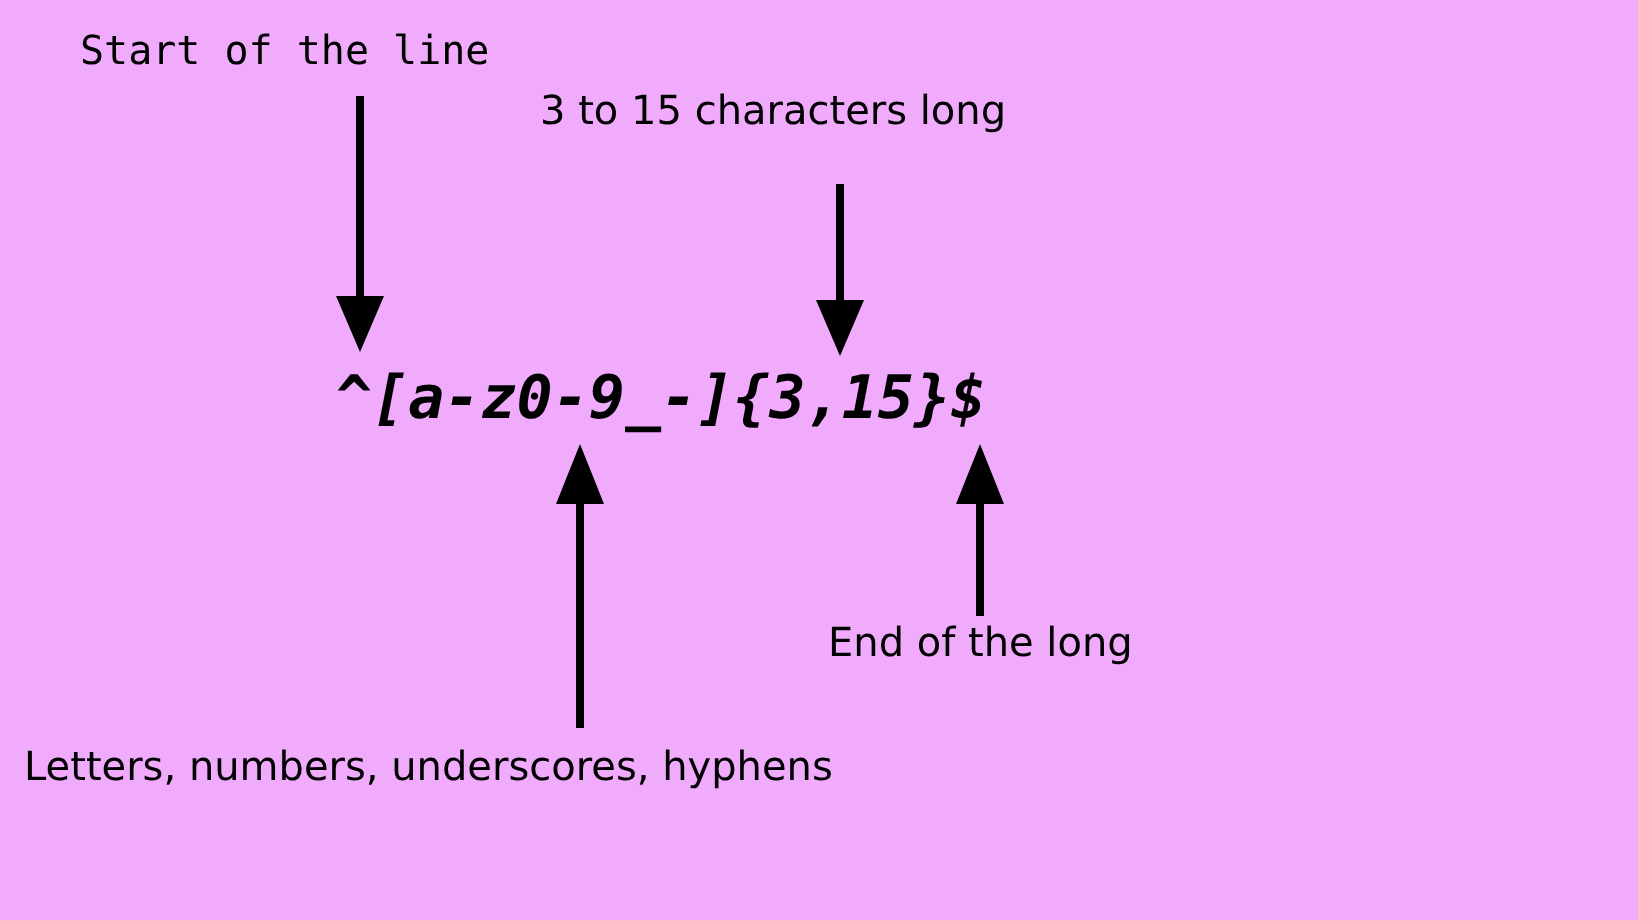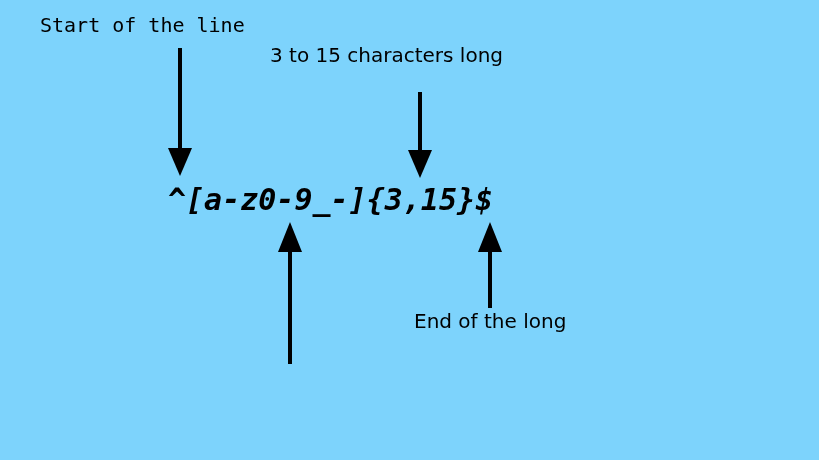--- a/index.html
+++ b/index.html
@@ -4,21 +4,21 @@
 <style>
   html, body {
     margin: 0;
     padding: 0;
     background: #ffffff;
   }
   #canvas {
     position: relative;
     width: 819px;
     height: 460px;
-    background: #7dd3fc;
+    background: #f0abfc;
     overflow: hidden;
     font-family: "DejaVu Sans", sans-serif;
     color: #000000;
     text-align: center;
   }
   .label {
     position: absolute;
     font-family: "DejaVu Sans", sans-serif;
     font-size: 20px;
     color: #000000;
@@ -76,14 +76,15 @@
     <polygon points="20,0 8,30 32,30"></polygon>
   </svg>
 
   <svg class="arrow-svg" style="left:470px; top:222px;" width="40" height="86" viewBox="0 0 40 86">
     <line x1="20" y1="86" x2="20" y2="22"></line>
     <polygon points="20,0 8,30 32,30"></polygon>
   </svg>
 
   <div class="label" style="left:414px; top:310px;">End of the long</div>
 
+  <div class="label" style="left:12px; top:372px;">Letters, numbers, underscores, hyphens</div>
 
 </div>
 
 </body></html>

